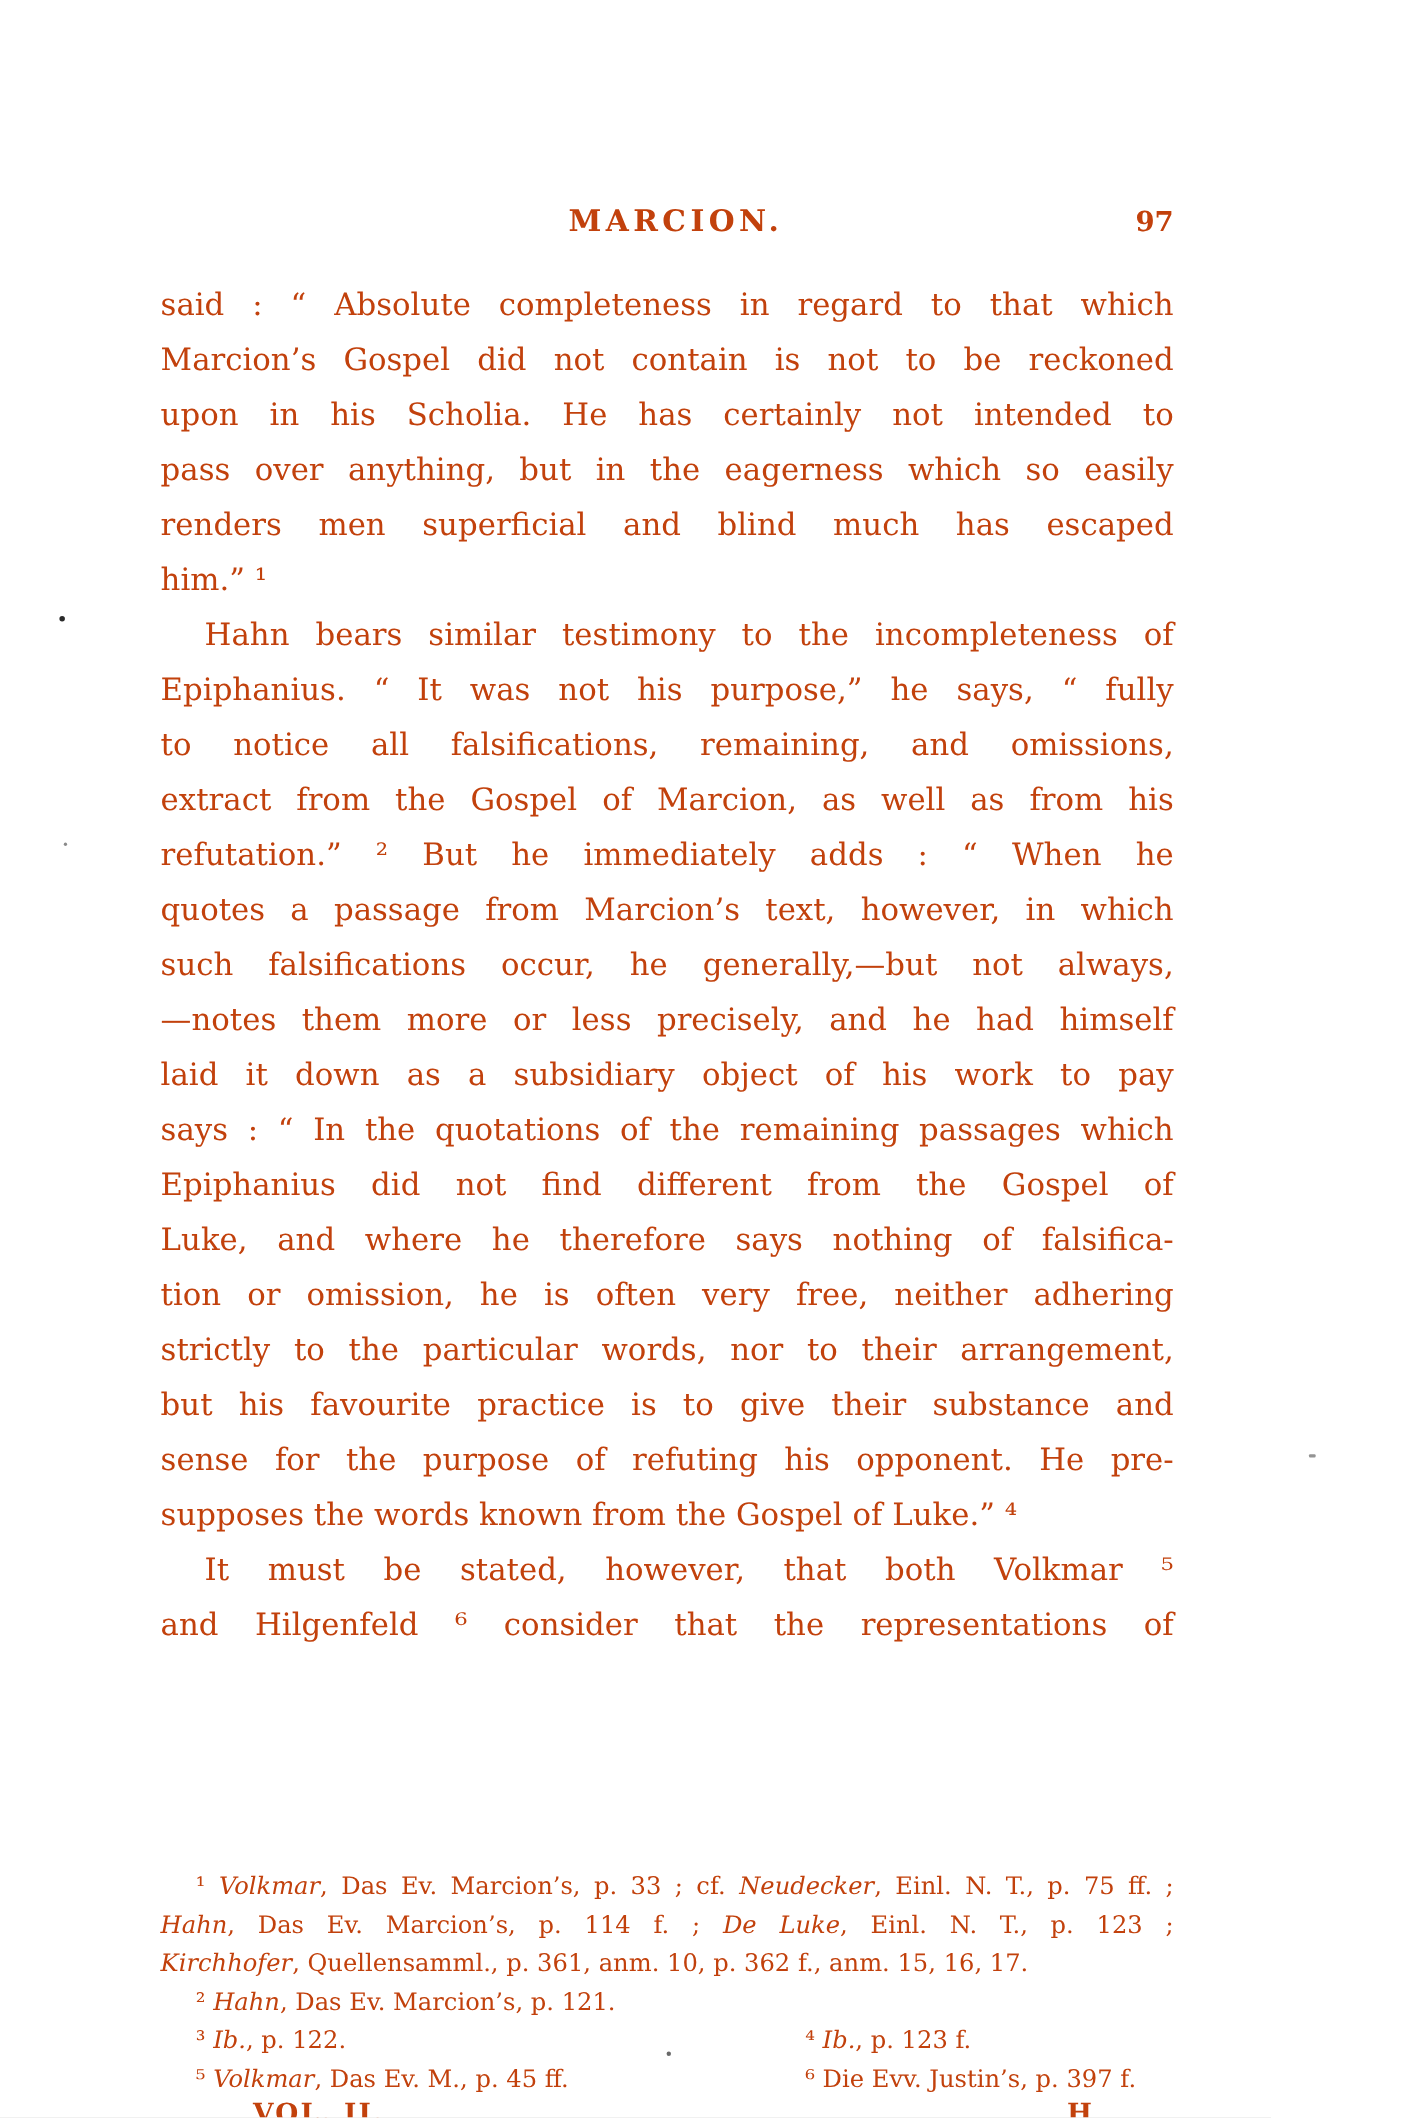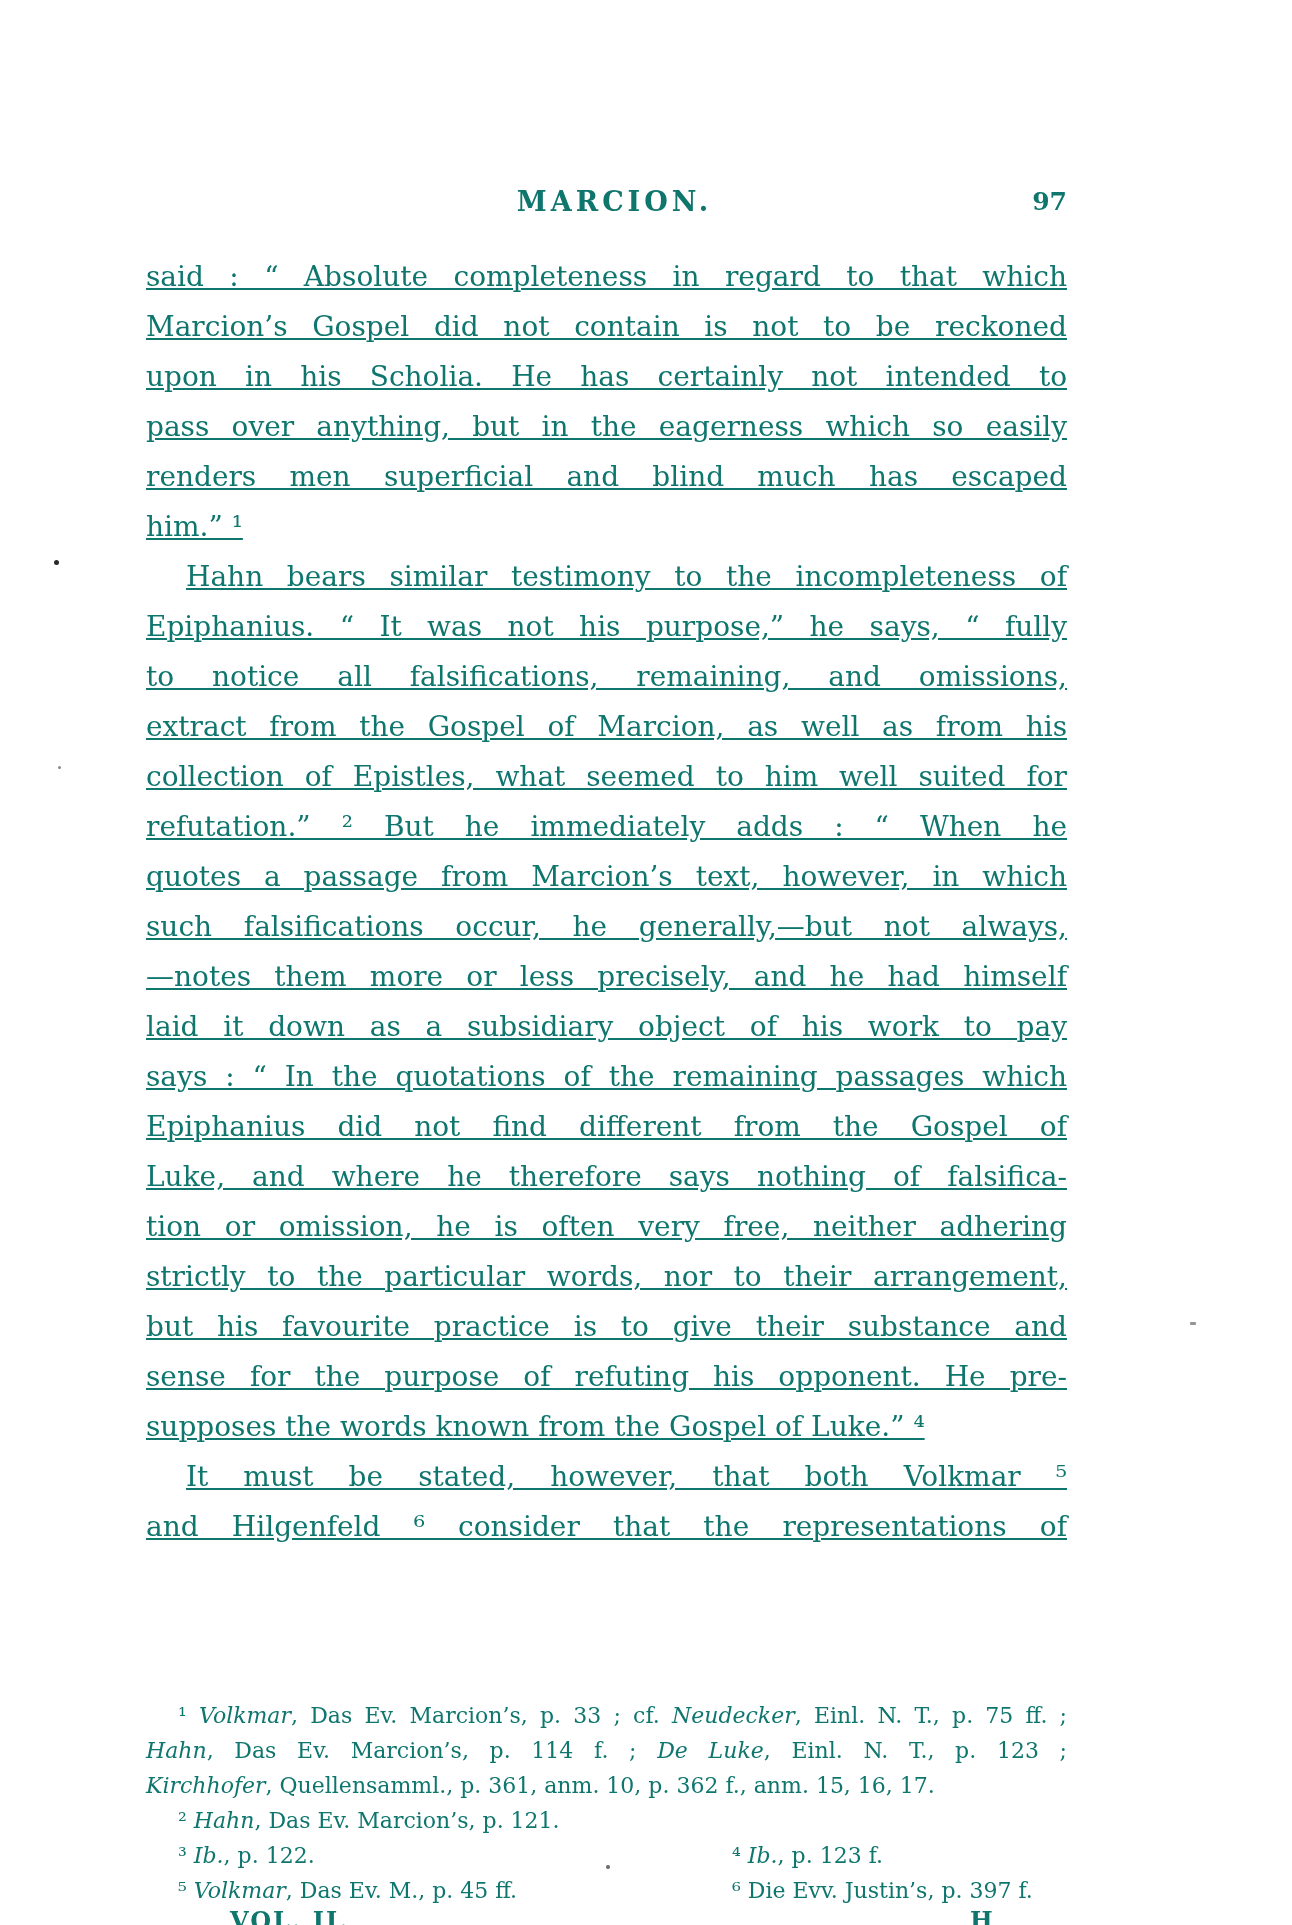--- a/index.html
+++ b/index.html
@@ -3,38 +3,38 @@
 <meta charset="utf-8">
 <style>
   html,body { margin:0; padding:0; background:#e8e8e8; }
   .page {
     position:relative;
     width:1292px; height:1925px;
     margin:0 auto;
     background:#ffffff;
     overflow:hidden;
     font-family:"DejaVu Serif", serif;
-    color:#0f766e;
+    color:#c2410c;
   }
   .content { position:absolute; left:146px; top:0; width:921px; height:100%; }
 
   
   .running-header { position:absolute; top:186px; left:0; width:100%; height:36px; }
   .header-title {
     display:block; text-align:center;
     font-size:27px; letter-spacing:4px; font-weight:bold;
     position:relative; left:8px;
   }
   .page-number { position:absolute; right:0; top:1px; font-size:25px; font-weight:bold; }
 
   
   .body-block { position:absolute; top:252px; left:0; width:100%; font-size:28px; }
   .line {
     height:50px; line-height:50px;
-    text-align:justify; text-align-last:justify;text-decoration:underline;
+    text-align:justify; text-align-last:justify;
   }
   .line.indent { text-indent:40px; }
   .line.end { text-align:left; text-align-last:left; }
 
   
   .footnotes { position:absolute; top:1698px; left:0; width:100%; font-size:22px; }
   .fn-line { position:relative; height:35px; line-height:35px; }
   .fn-line.indent { text-indent:32px; }
   .fn-line.justify { text-align:justify; text-align-last:justify; }
   .fn-left { display:inline-block; margin-left:32px; }
@@ -64,21 +64,20 @@
         <div class="line">said : “ Absolute completeness in regard to that which</div>
         <div class="line">Marcion’s Gospel did not contain is not to be reckoned</div>
         <div class="line">upon in his Scholia. He has certainly not intended to</div>
         <div class="line">pass over anything, but in the eagerness which so easily</div>
         <div class="line">renders men superficial and blind much has escaped</div>
         <div class="line end">him.” ¹</div>
         <div class="line indent">Hahn bears similar testimony to the incompleteness of</div>
         <div class="line">Epiphanius. “ It was not his purpose,” he says, “ fully</div>
         <div class="line">to notice all falsifications, remaining, and omissions,</div>
         <div class="line">extract from the Gospel of Marcion, as well as from his</div>
-        <div class="line">collection of Epistles, what seemed to him well suited for</div>
         <div class="line">refutation.” ² But he immediately adds : “ When he</div>
         <div class="line">quotes a passage from Marcion’s text, however, in which</div>
         <div class="line">such falsifications occur, he generally,—but not always,</div>
         <div class="line">—notes them more or less precisely, and he had himself</div>
         <div class="line">laid it down as a subsidiary object of his work to pay</div>
         <div class="line">says : “ In the quotations of the remaining passages which</div>
         <div class="line">Epiphanius did not find different from the Gospel of</div>
         <div class="line">Luke, and where he therefore says nothing of falsifica-</div>
         <div class="line">tion or omission, he is often very free, neither adhering</div>
         <div class="line">strictly to the particular words, nor to their arrangement,</div>

